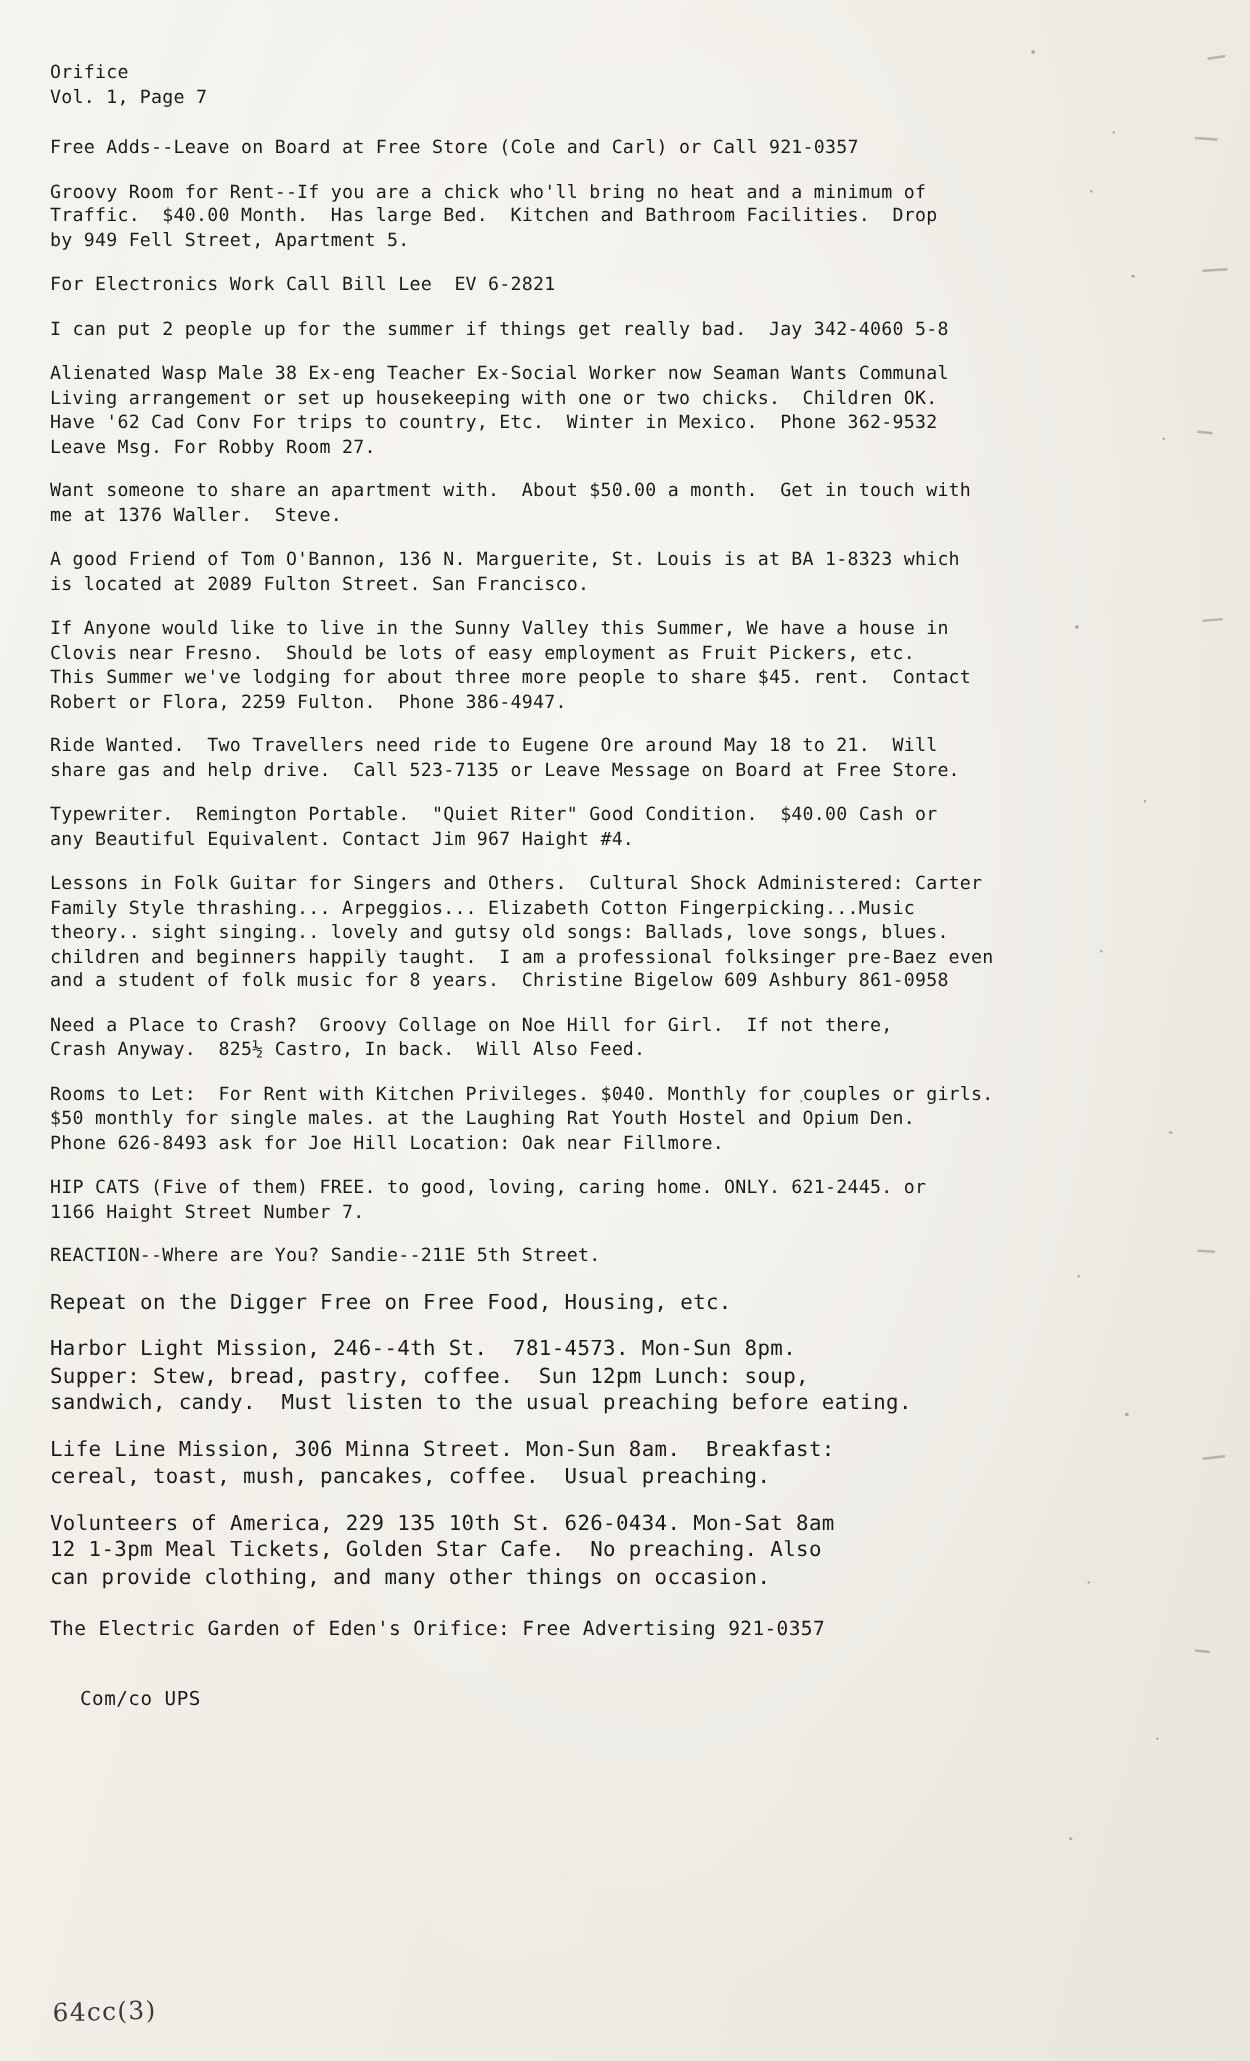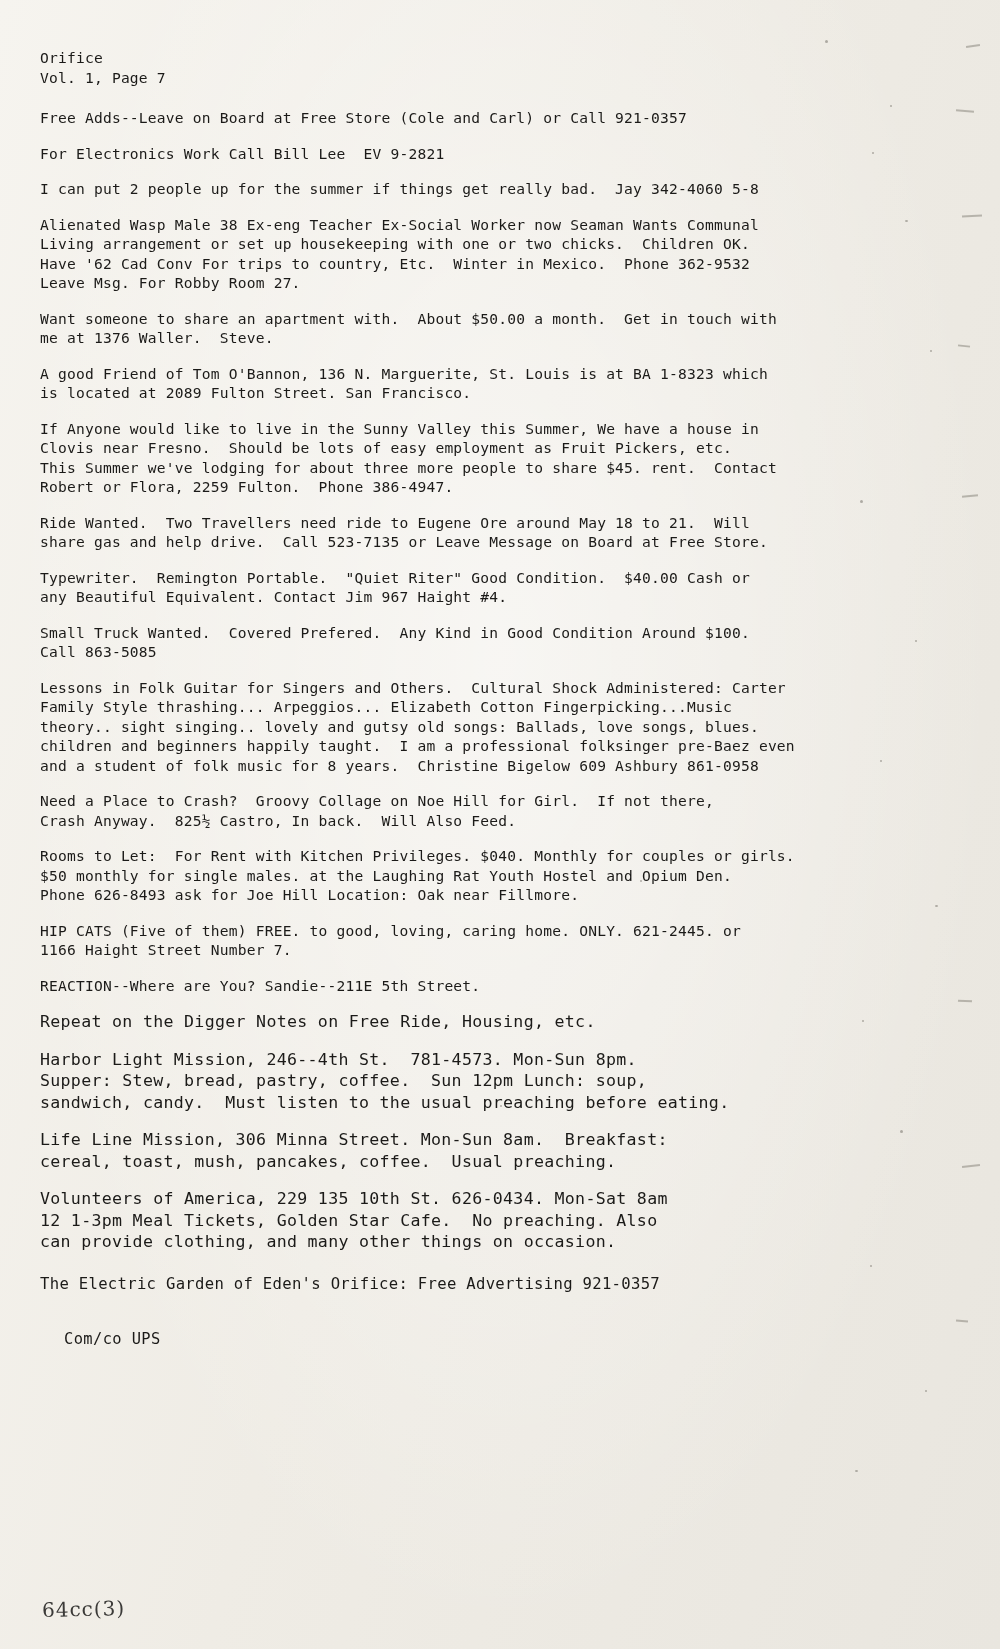--- a/index.html
+++ b/index.html
@@ -134,55 +134,56 @@
 
   <div class="content">
 
     <div class="head-wrap">
       <p class="head-line">Orifice</p>
       <p class="head-line">Vol. 1, Page 7</p>
     </div>
 
     <p class="block">Free Adds--Leave on Board at Free Store (Cole and Carl) or Call 921-0357</p>
 
-    <p class="block">For Electronics Work Call Bill Lee  EV 9-2821</p>
+    <p class="block">Groovy Room for Rent--If you are a chick who'll bring no heat and a minimum of
+Traffic.  $40.00 Month.  Has large Bed.  Kitchen and Bathroom Facilities.  Drop
+by 949 Fell Street, Apartment 5.</p>
+    <p class="block">For Electronics Work Call Bill Lee  EV 6-2821</p>
     <p class="block">I can put 2 people up for the summer if things get really bad.  Jay 342-4060 5-8</p>
     <p class="block">Alienated Wasp Male 38 Ex-eng Teacher Ex-Social Worker now Seaman Wants Communal
 Living arrangement or set up housekeeping with one or two chicks.  Children OK.
 Have '62 Cad Conv For trips to country, Etc.  Winter in Mexico.  Phone 362-9532
 Leave Msg. For Robby Room 27.</p>
     <p class="block">Want someone to share an apartment with.  About $50.00 a month.  Get in touch with
 me at 1376 Waller.  Steve.</p>
     <p class="block">A good Friend of Tom O'Bannon, 136 N. Marguerite, St. Louis is at BA 1-8323 which
 is located at 2089 Fulton Street. San Francisco.</p>
     <p class="block">If Anyone would like to live in the Sunny Valley this Summer, We have a house in
 Clovis near Fresno.  Should be lots of easy employment as Fruit Pickers, etc.
 This Summer we've lodging for about three more people to share $45. rent.  Contact
 Robert or Flora, 2259 Fulton.  Phone 386-4947.</p>
     <p class="block">Ride Wanted.  Two Travellers need ride to Eugene Ore around May 18 to 21.  Will
 share gas and help drive.  Call 523-7135 or Leave Message on Board at Free Store.</p>
     <p class="block">Typewriter.  Remington Portable.  "Quiet Riter" Good Condition.  $40.00 Cash or
 any Beautiful Equivalent. Contact Jim 967 Haight #4.</p>
-    <p class="block">Small Truck Wanted.  Covered Prefered.  Any Kind in Good Condition Around $100.
-Call 863-5085</p>
     <p class="block">Lessons in Folk Guitar for Singers and Others.  Cultural Shock Administered: Carter
 Family Style thrashing... Arpeggios... Elizabeth Cotton Fingerpicking...Music
 theory.. sight singing.. lovely and gutsy old songs: Ballads, love songs, blues.
 children and beginners happily taught.  I am a professional folksinger pre-Baez even
 and a student of folk music for 8 years.  Christine Bigelow 609 Ashbury 861-0958</p>
     <p class="block">Need a Place to Crash?  Groovy Collage on Noe Hill for Girl.  If not there,
 Crash Anyway.  825½ Castro, In back.  Will Also Feed.</p>
     <p class="block">Rooms to Let:  For Rent with Kitchen Privileges. $040. Monthly for couples or girls.
 $50 monthly for single males. at the Laughing Rat Youth Hostel and Opium Den.
 Phone 626-8493 ask for Joe Hill Location: Oak near Fillmore.</p>
     <p class="block">HIP CATS (Five of them) FREE. to good, loving, caring home. ONLY. 621-2445. or
 1166 Haight Street Number 7.</p>
     <p class="block">REACTION--Where are You? Sandie--211E 5th Street.</p>
 
-    <p class="block bigger">Repeat on the Digger Notes on Free Ride, Housing, etc.</p>
+    <p class="block bigger">Repeat on the Digger Free on Free Food, Housing, etc.</p>
 
     <p class="block bigger">Harbor Light Mission, 246--4th St.  781-4573. Mon-Sun 8pm.
 Supper: Stew, bread, pastry, coffee.  Sun 12pm Lunch: soup,
 sandwich, candy.  Must listen to the usual preaching before eating.</p>
     <p class="block bigger">Life Line Mission, 306 Minna Street. Mon-Sun 8am.  Breakfast:
 cereal, toast, mush, pancakes, coffee.  Usual preaching.</p>
     <p class="block bigger">Volunteers of America, 229 135 10th St. 626-0434. Mon-Sat 8am
 12 1-3pm Meal Tickets, Golden Star Cafe.  No preaching. Also
 can provide clothing, and many other things on occasion.</p>
 

